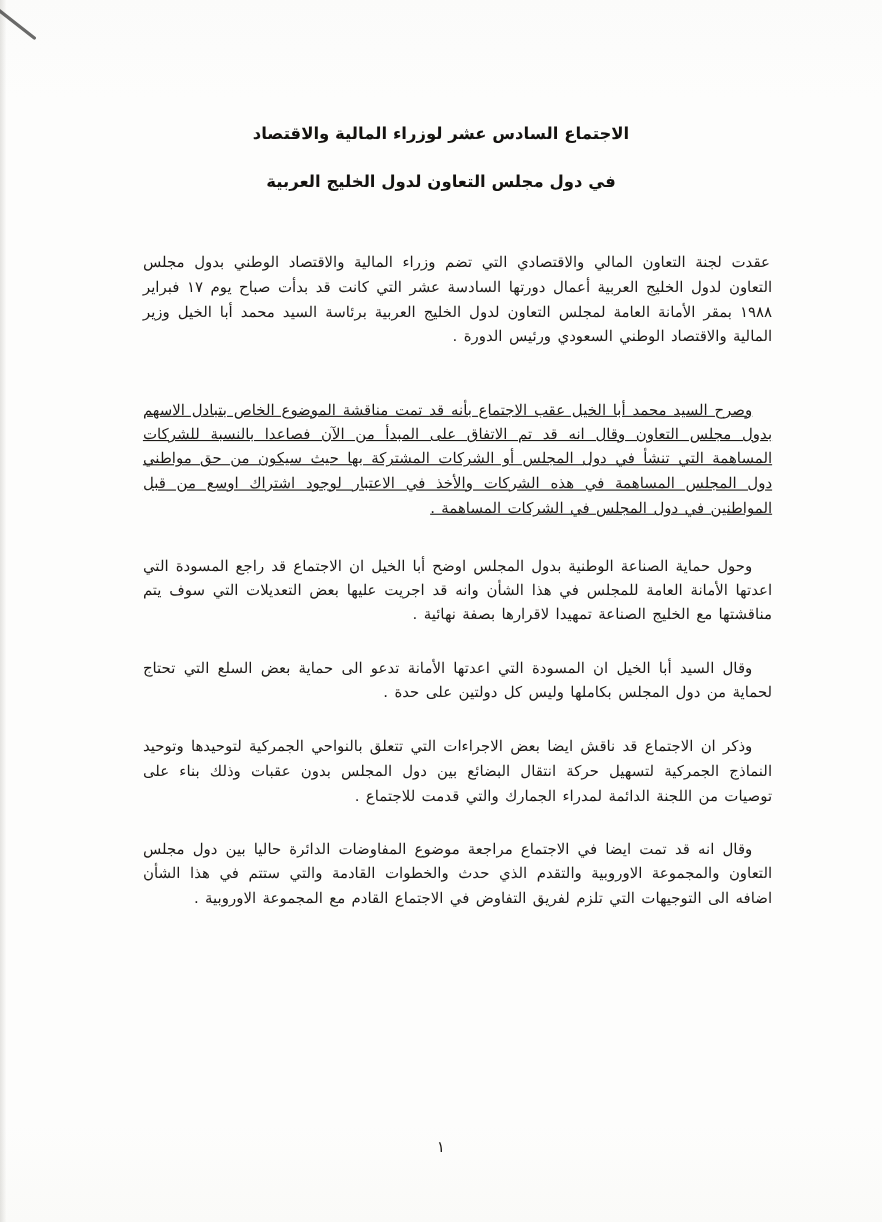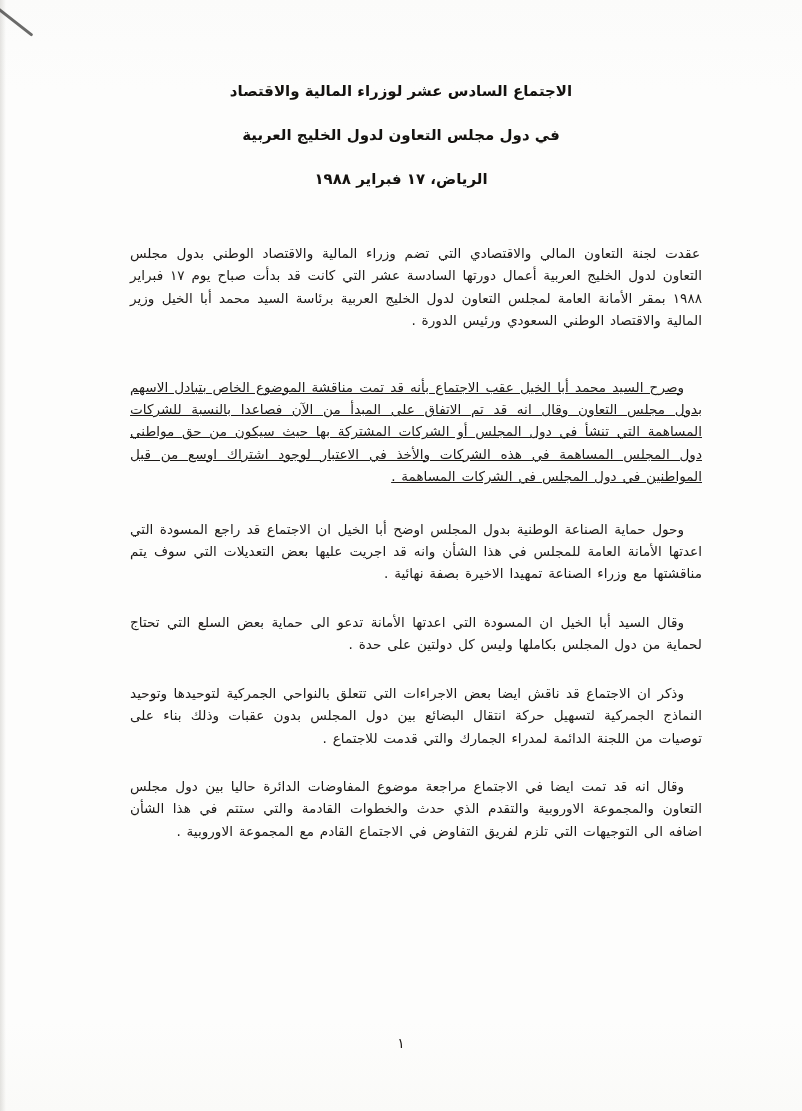--- a/index.html
+++ b/index.html
@@ -33,21 +33,21 @@
   }
   .scan-edge {
     position: absolute;
     top: 0;
     left: 0;
     width: 6px;
     height: 100%;
     background: linear-gradient(90deg, rgba(180,178,172,.35), rgba(255,255,255,0));
   }
   .title-block {
-    padding-top: 82px;
+    padding-top: 112px;
     text-align: center;
   }
   .title-block .t {
     font-size: 15px;
     font-weight: 700;
     letter-spacing: .2px;
     margin: 0 0 26px 0;
     color: #14120f;
   }
   .body-text {
@@ -82,27 +82,26 @@
 <body>
 
 <div class="page">
 
   <div class="scan-edge"></div>
   <div class="scan-mark"></div>
 
   <header class="title-block">
     <div class="t">الاجتماع السادس عشر لوزراء المالية والاقتصاد</div>
     <div class="t">في دول مجلس التعاون لدول الخليج العربية</div>
-    <div class="t">الرياض، ١٧ فبراير ١٩٨٨</div>
   </header>
 
   <main class="body-text">
     <p class="first">عقدت لجنة التعاون المالي والاقتصادي التي تضم وزراء المالية والاقتصاد الوطني بدول مجلس التعاون لدول الخليج العربية أعمال دورتها السادسة عشر التي كانت قد بدأت صباح يوم ١٧ فبراير ١٩٨٨ بمقر الأمانة العامة لمجلس التعاون لدول الخليج العربية برئاسة السيد محمد أبا الخيل وزير المالية والاقتصاد الوطني السعودي ورئيس الدورة .</p>
     <p class="second">وصرح السيد محمد أبا الخيل عقب الاجتماع بأنه قد تمت مناقشة الموضوع الخاص بتبادل الاسهم بدول مجلس التعاون وقال انه قد تم الاتفاق على المبدأ من الآن فصاعدا بالنسبة للشركات المساهمة التي تنشأ في دول المجلس أو الشركات المشتركة بها حيث سيكون من حق مواطني دول المجلس المساهمة في هذه الشركات والأخذ في الاعتبار لوجود اشتراك اوسع من قبل المواطنين في دول المجلس في الشركات المساهمة .</p>
-    <p>وحول حماية الصناعة الوطنية بدول المجلس اوضح أبا الخيل ان الاجتماع قد راجع المسودة التي اعدتها الأمانة العامة للمجلس في هذا الشأن وانه قد اجريت عليها بعض التعديلات التي سوف يتم مناقشتها مع وزراء الصناعة تمهيدا الاخيرة بصفة نهائية .</p>
+    <p>وحول حماية الصناعة الوطنية بدول المجلس اوضح أبا الخيل ان الاجتماع قد راجع المسودة التي اعدتها الأمانة العامة للمجلس في هذا الشأن وانه قد اجريت عليها بعض التعديلات التي سوف يتم مناقشتها مع الخليج الصناعة تمهيدا لاقرارها بصفة نهائية .</p>
     <p>وقال السيد أبا الخيل ان المسودة التي اعدتها الأمانة تدعو الى حماية بعض السلع التي تحتاج لحماية من دول المجلس بكاملها وليس كل دولتين على حدة .</p>
     <p>وذكر ان الاجتماع قد ناقش ايضا بعض الاجراءات التي تتعلق بالنواحي الجمركية لتوحيدها وتوحيد النماذج الجمركية لتسهيل حركة انتقال البضائع بين دول المجلس بدون عقبات وذلك بناء على توصيات من اللجنة الدائمة لمدراء الجمارك والتي قدمت للاجتماع .</p>
     <p>وقال انه قد تمت ايضا في الاجتماع مراجعة موضوع المفاوضات الدائرة حاليا بين دول مجلس التعاون والمجموعة الاوروبية والتقدم الذي حدث والخطوات القادمة والتي ستتم في هذا الشأن اضافه الى التوجيهات التي تلزم لفريق التفاوض في الاجتماع القادم مع المجموعة الاوروبية .</p>
   </main>
 
   <footer class="page-number">١</footer>
 
 </div>
 
 </body></html>

